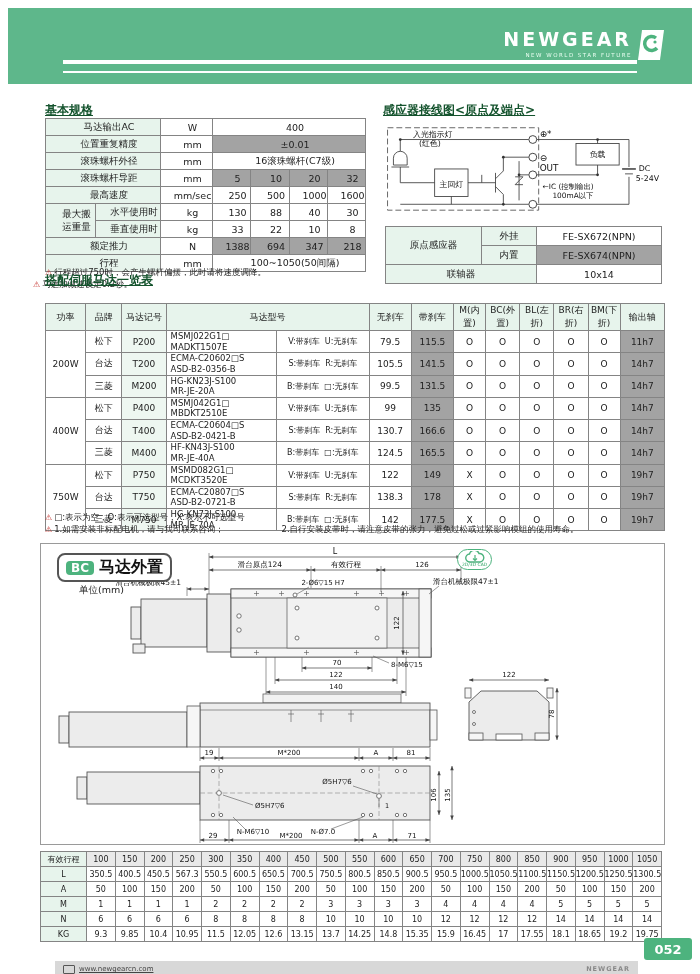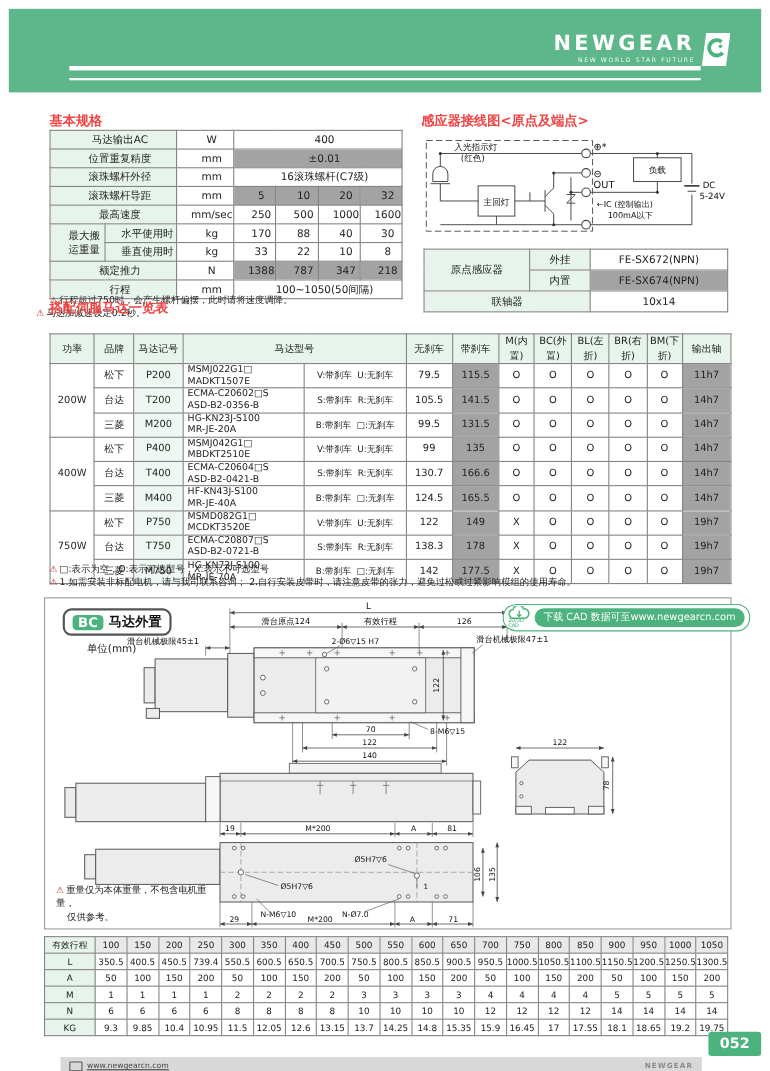--- a/index.html
+++ b/index.html
@@ -7,21 +7,21 @@
         font-family:"DejaVu Sans",sans-serif;color:#222;}
   
   .banner{position:absolute;left:8px;top:8px;right:8px;height:76px;background:#5eb78b;}
   .brandwrap{position:absolute;right:28px;top:22px;display:flex;align-items:flex-start;gap:6px;}
   .brandtxt{text-align:right;}
   .brand{color:#fff;font-weight:bold;font-size:19px;letter-spacing:3px;line-height:1;}
   .tagline{color:#eafff2;font-size:5.5px;letter-spacing:1.5px;margin-top:3px;}
   .stripe{position:absolute;left:55px;right:55px;bottom:11px;height:7px;
           border-top:4px solid #fff;border-bottom:2px solid #fff;}
   
-  .h-green{position:absolute;color:#ef4444;font-weight:bold;font-size:12px;}
+  .h-green{position:absolute;color:#14532d;font-weight:bold;font-size:12px;text-decoration:underline;}
   .note{position:absolute;font-size:8.5px;color:#222;white-space:nowrap;}
   .warn{color:#c4302b;font-size:8px;margin-right:2px;}
   
   table{border-collapse:collapse;table-layout:fixed;position:absolute;background:#fff;}
   td{border:1px solid #848484;text-align:center;padding:0;overflow:hidden;}
   .spec-table{left:45px;top:118px;width:320px;font-size:9.5px;}
   .spec-table td{height:16px;padding-left:12px;}
   .sensor-table{left:385px;top:226px;width:276px;font-size:9.5px;}
   .sensor-table td{height:18px;}
   .motor-table{left:45px;top:303px;width:620px;font-size:9px;}
@@ -33,21 +33,21 @@
   .hg{background:#e9e9e9;}
   .g{background:#a3a3a3;}
   .mdl{text-align:left;padding-left:4px;font-size:8.5px;line-height:1.25;white-space:pre-line;}
   .brk{font-size:8px;}
   .sig{background:#eef7f1;}
   
   .dwgbox{position:absolute;left:40px;top:543px;width:623px;height:300px;border:1px solid #9a9a9a;}
   .bcbadge{position:absolute;left:16px;top:9px;border:2px solid #555;border-radius:8px;
            padding:2px 7px;display:flex;align-items:center;gap:5px;background:#fff;}
   .bc{background:#4db37e;color:#fff;font-weight:bold;font-size:12px;border-radius:4px;padding:0 5px;}
-  .bclabel{font-weight:bold;font-size:12px;color:#111;}
+  .bclabel{font-weight:bold;font-size:16px;color:#111;}
   .unit{position:absolute;left:38px;top:40px;font-size:9.5px;}
   .cadpill{position:absolute;left:416px;top:5px;display:flex;align-items:center;gap:4px;
            border:1px solid #4db37e;border-radius:12px;padding:1px 4px;background:#fff;}
   .cloudwrap{display:flex;flex-direction:column;align-items:center;line-height:1;}
   .cloudlbl{font-size:4.5px;color:#2fa565;}
   .cadtext{background:#4db37e;color:#fff;font-size:9px;border-radius:9px;padding:2px 8px;white-space:nowrap;}
   .dwgnote{position:absolute;left:10px;top:260px;width:150px;font-size:8.5px;line-height:1.4;}
   .dwg{position:absolute;left:0;top:0;}
   .dwg text, .circ text{font-family:"DejaVu Sans",sans-serif;fill:#111;}
   .t65{font-size:6.5px;} .t7{font-size:7px;} .t75{font-size:7.5px;} .t8{font-size:8px;} .t9{font-size:9px;}
@@ -135,38 +135,38 @@
           <td>mm/sec</td>
           <td>250</td>
           <td>500</td>
           <td>1000</td>
           <td>1600</td>
         </tr>
         <tr>
           <td rowspan="2" class="lab">最大搬运重量</td>
           <td class="lab">水平使用时</td>
           <td>kg</td>
-          <td>170</td>
+          <td>130</td>
           <td>88</td>
           <td>40</td>
           <td>30</td>
         </tr>
         <tr>
           <td class="lab">垂直使用时</td>
           <td>kg</td>
           <td>33</td>
           <td>22</td>
           <td>10</td>
           <td>8</td>
         </tr>
         <tr>
           <td colspan="2" class="lab">额定推力</td>
           <td>N</td>
           <td class="g">1388</td>
-          <td class="g">787</td>
+          <td class="g">694</td>
           <td class="g">347</td>
           <td class="g">218</td>
         </tr>
         <tr>
           <td colspan="2" class="lab">行程</td>
           <td>mm</td>
           <td colspan="4">100~1050(50间隔)</td>
         </tr>
       </tbody>
   </table>
@@ -411,21 +411,21 @@
           <td>O</td>
           <td class="g">19h7</td>
         </tr>
       </tbody>
   </table>
   <div class="note" style="left:45px;top:512px;">
     <span class="warn">⚠</span><span>□:表示为空，O:表示可选型号，X:表示不可选型号</span>
   </div>
   <div class="note" style="left:45px;top:524px;">
     <span class="warn">⚠</span><span>1.如需安装非标配电机，请与我司联系咨询；</span>
-    <span style="">2.自行安装皮带时，请注意皮带的张力，避免过松或过紧影响模组的使用寿命。</span>
+    <span style="margin-left:55px;">2.自行安装皮带时，请注意皮带的张力，避免过松或过紧影响模组的使用寿命。</span>
   </div>
 
   <div class="dwgbox">
     <svg class="dwg" width="623" height="300" viewBox="0 0 623 300">
       <defs>
         <marker id="mae" markerWidth="7" markerHeight="6" refX="6.5" refY="3" orient="auto">
             <path d="M0,0.5 L6.5,3 L0,5.5 Z" fill="#444"></path>
           </marker>
         <marker id="mas" markerWidth="7" markerHeight="6" refX="0.5" refY="3" orient="auto">
             <path d="M6.5,0.5 L0.5,3 L6.5,5.5 Z" fill="#444"></path>
@@ -571,27 +571,22 @@
     <div class="unit">单位(mm)</div>
 
     <div class="cadpill">
       <div class="cloudwrap">
         <svg width="20" height="12" viewBox="0 0 20 12">
           <path d="M5,11 a4,4 0 0 1 -0.5,-8 a5,5 0 0 1 9.5,-0.5 a3.5,3.5 0 0 1 1,8.5 z" fill="none" stroke="#4db37e" stroke-width="1.4"></path>
           <path d="M10,4 v5 M8,7.5 L10,9.5 L12,7.5" stroke="#4db37e" stroke-width="1.2" fill="none"></path>
         </svg>
         <span class="cloudlbl">2D/3D CAD</span>
       </div>
-      <span class="cadtext">下载 CAD 数据可至www.newgearcn.com</span>
     </div>
 
-    <div class="dwgnote">
-      <span class="warn">⚠</span><span>重量仅为本体重量，不包含电机重量，</span><br>
-      <span style="margin-left:10px;">仅供参考。</span>
-    </div>
   </div>
 
   <table class="stroke-table">
     <colgroup>
         <col style="width:46px">
       </colgroup>
     <tbody>
         <tr>
           <td class="lab">有效行程</td>
           <td class="hg">100</td>
@@ -613,21 +608,21 @@
           <td class="hg">900</td>
           <td class="hg">950</td>
           <td class="hg">1000</td>
           <td class="hg">1050</td>
         </tr>
         <tr>
           <td class="lab">L</td>
           <td>350.5</td>
           <td>400.5</td>
           <td>450.5</td>
-          <td>739.4</td>
+          <td>567.3</td>
           <td>550.5</td>
           <td>600.5</td>
           <td>650.5</td>
           <td>700.5</td>
           <td>750.5</td>
           <td>800.5</td>
           <td>850.5</td>
           <td>900.5</td>
           <td>950.5</td>
           <td>1000.5</td>

